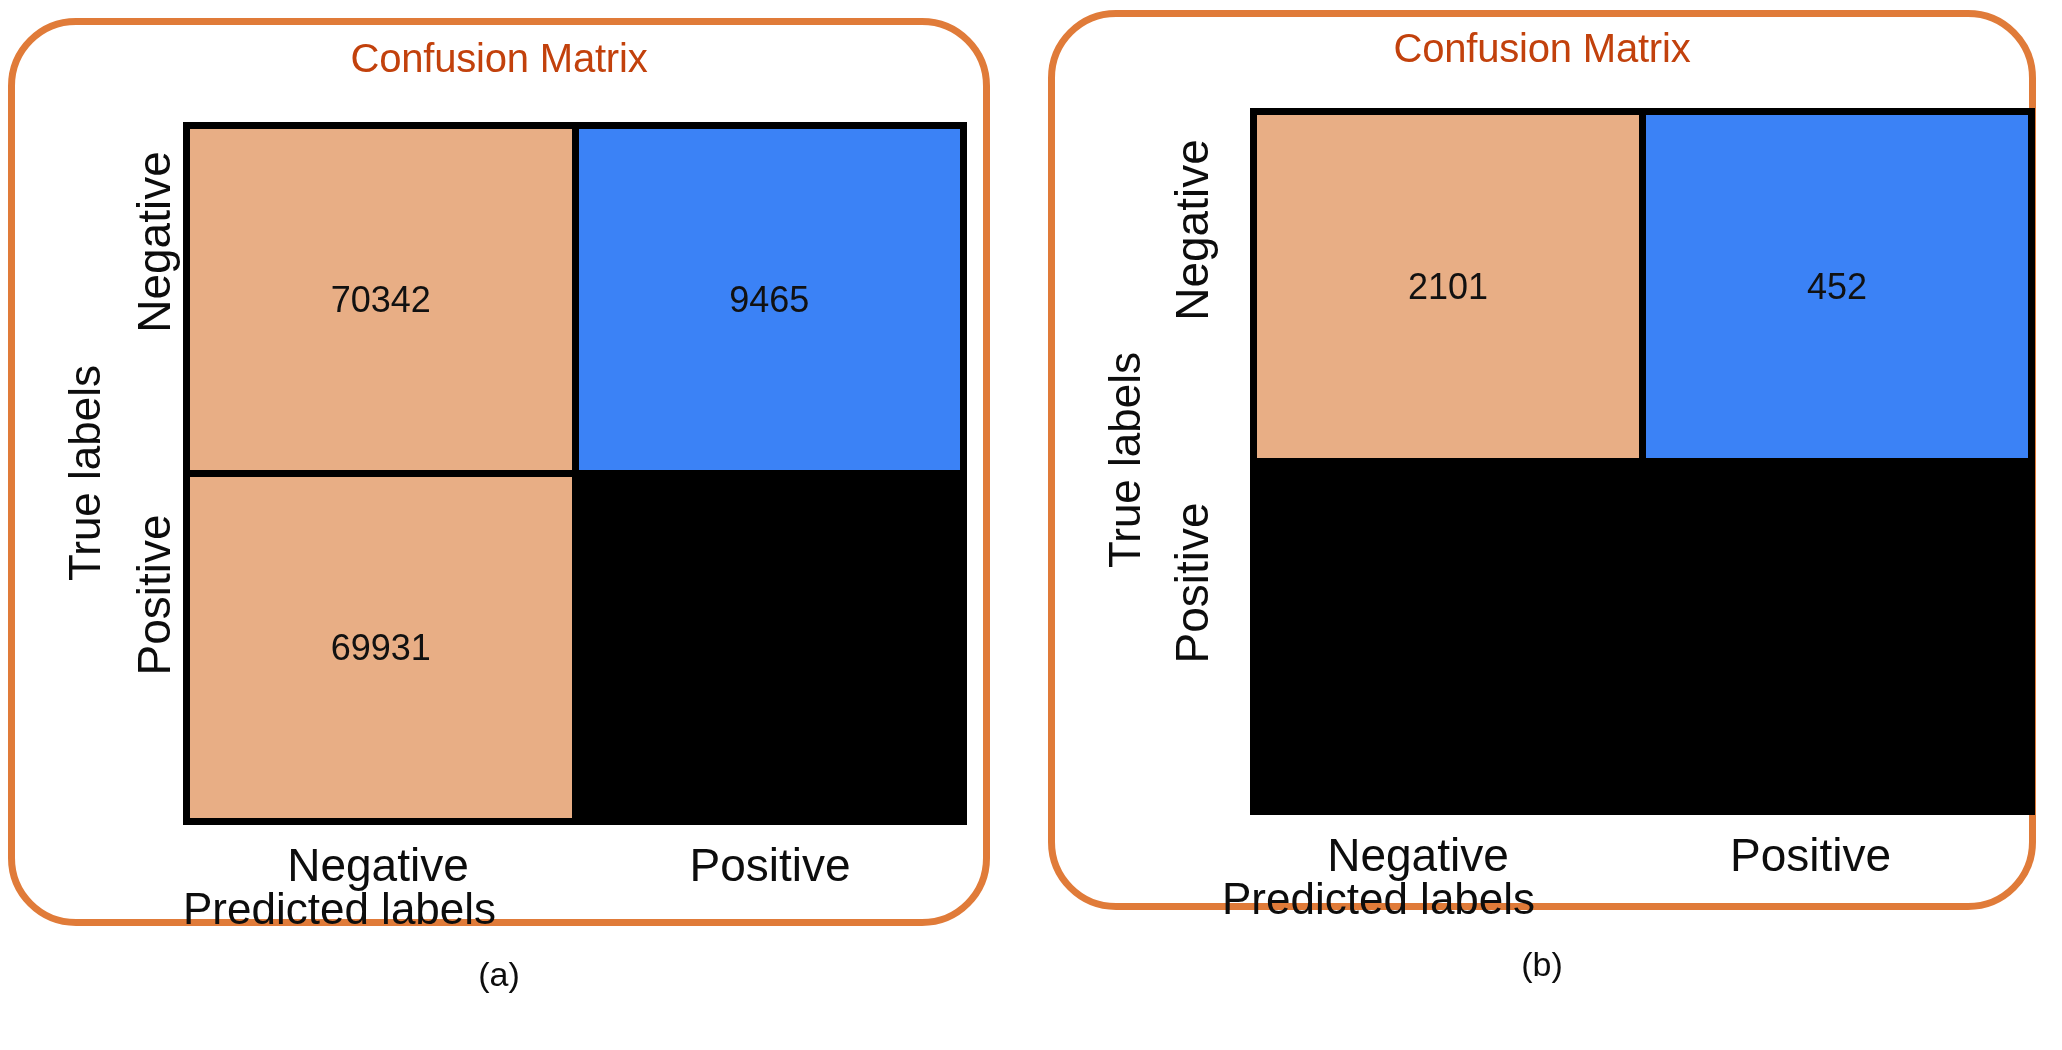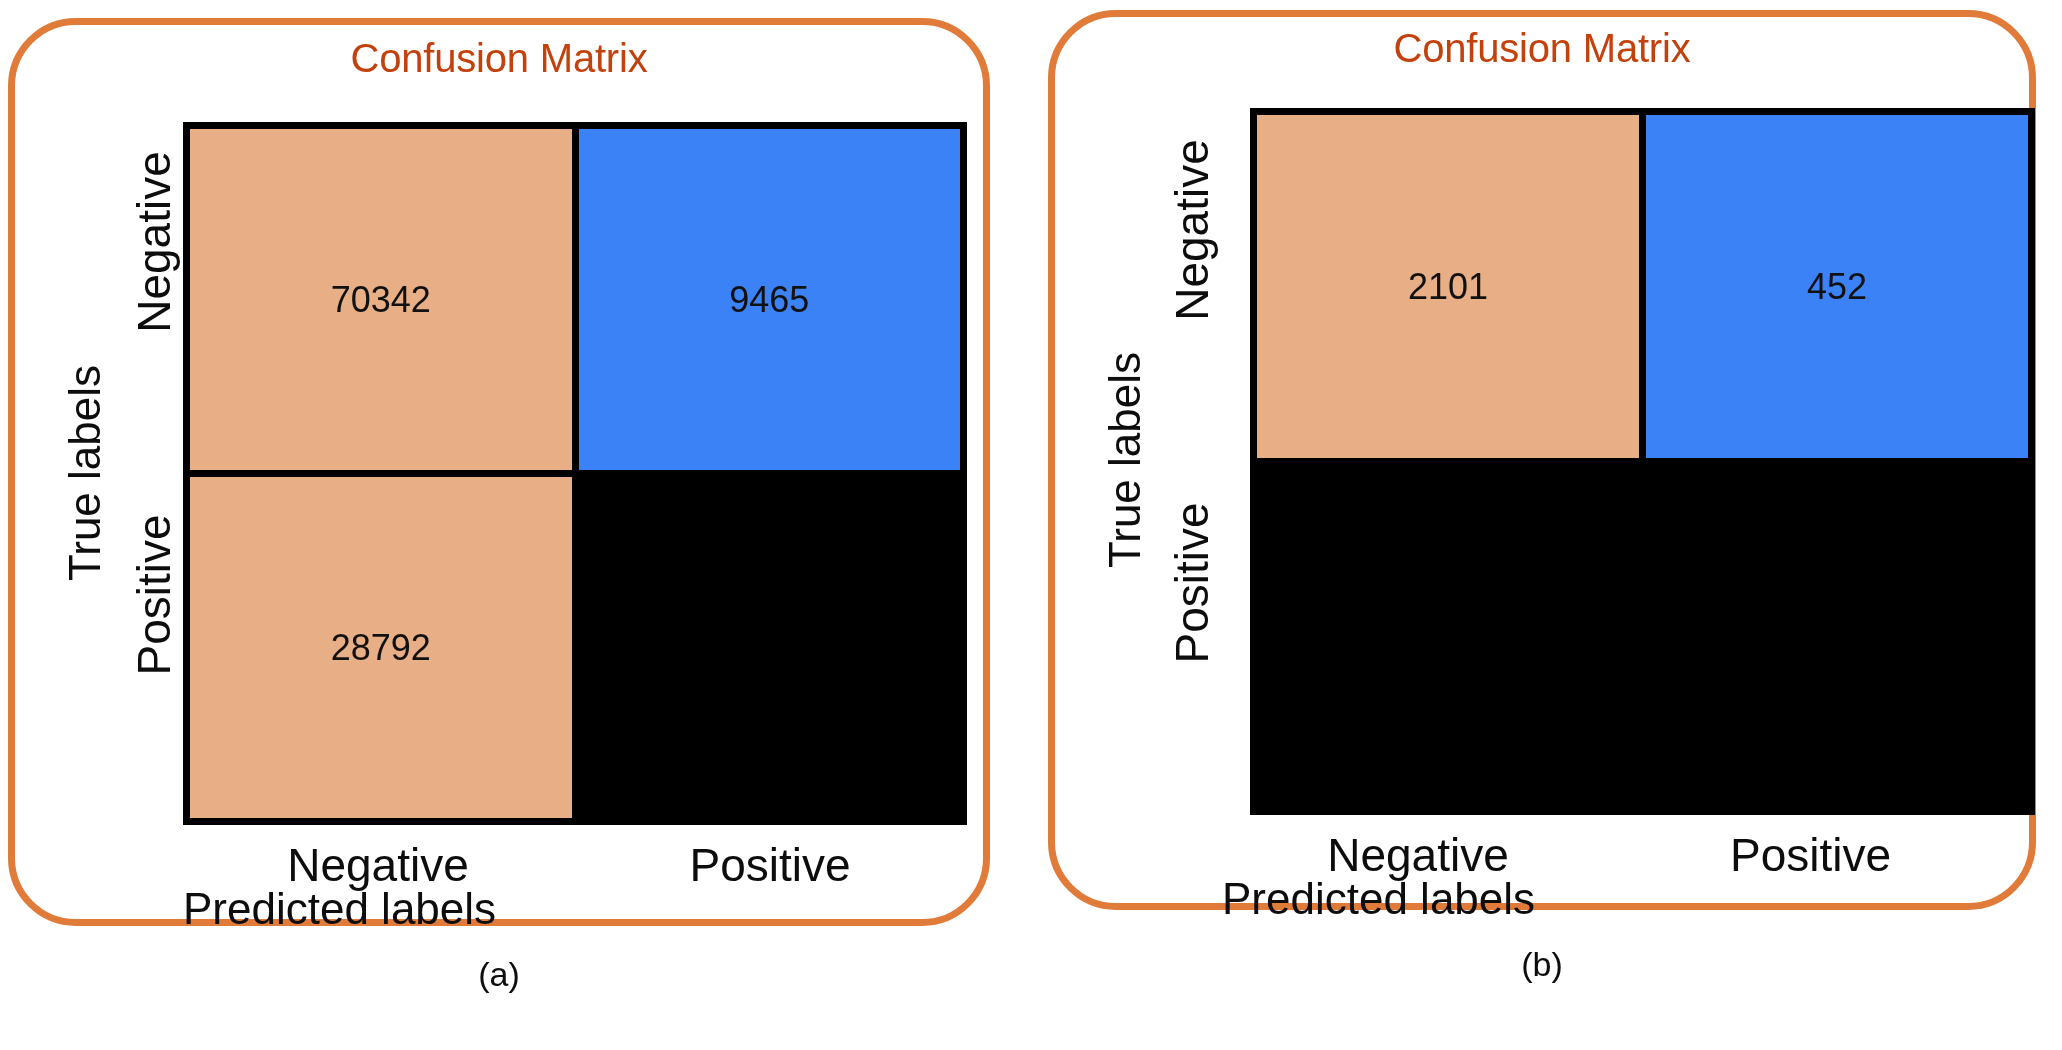--- a/index.html
+++ b/index.html
@@ -160,21 +160,21 @@
   <div class="cm-title" id="title-a">Confusion Matrix</div>
 
   <div class="matrix" id="matrix-a">
     <div class="cell orange">
       <span>70342</span>
     </div>
     <div class="cell blue">
       <span>9465</span>
     </div>
     <div class="cell orange">
-      <span>28792</span>
+      <span>69931</span>
     </div>
   </div>
 
   <div class="ytick" id="ytick-a-0">Negative</div>
   <div class="ytick" id="ytick-a-1">Positive</div>
   <div class="ylabel" id="ylabel-a">True labels</div>
 
   <div class="xtick" id="xtick-a-0">Negative</div>
   <div class="xtick" id="xtick-a-1">Positive</div>
   <div class="xlabel" id="xlabel-a">Predicted labels</div>

